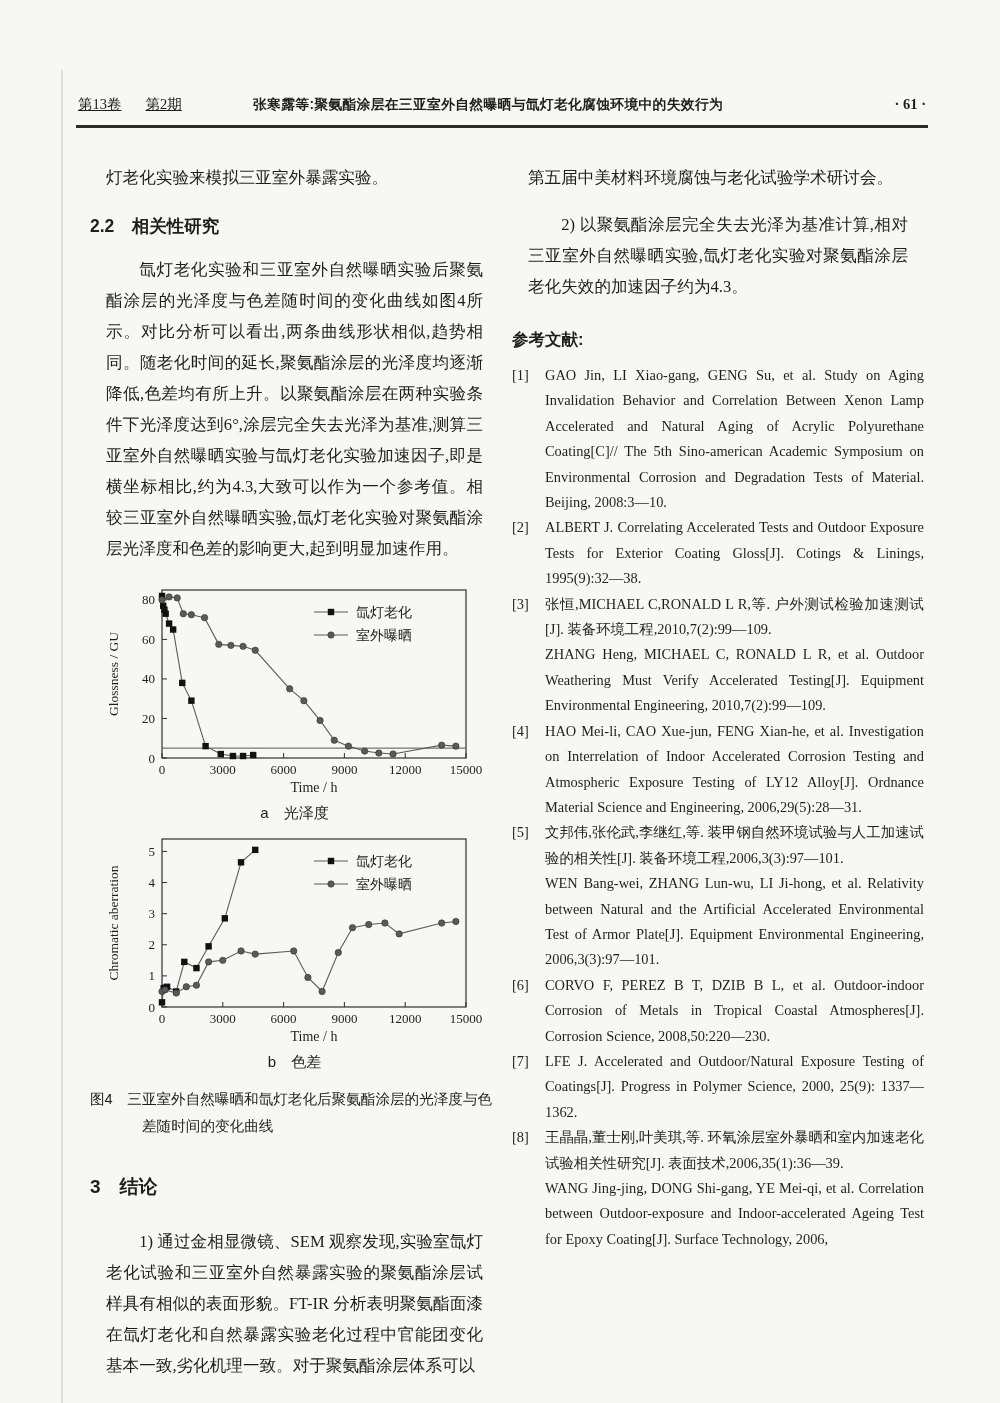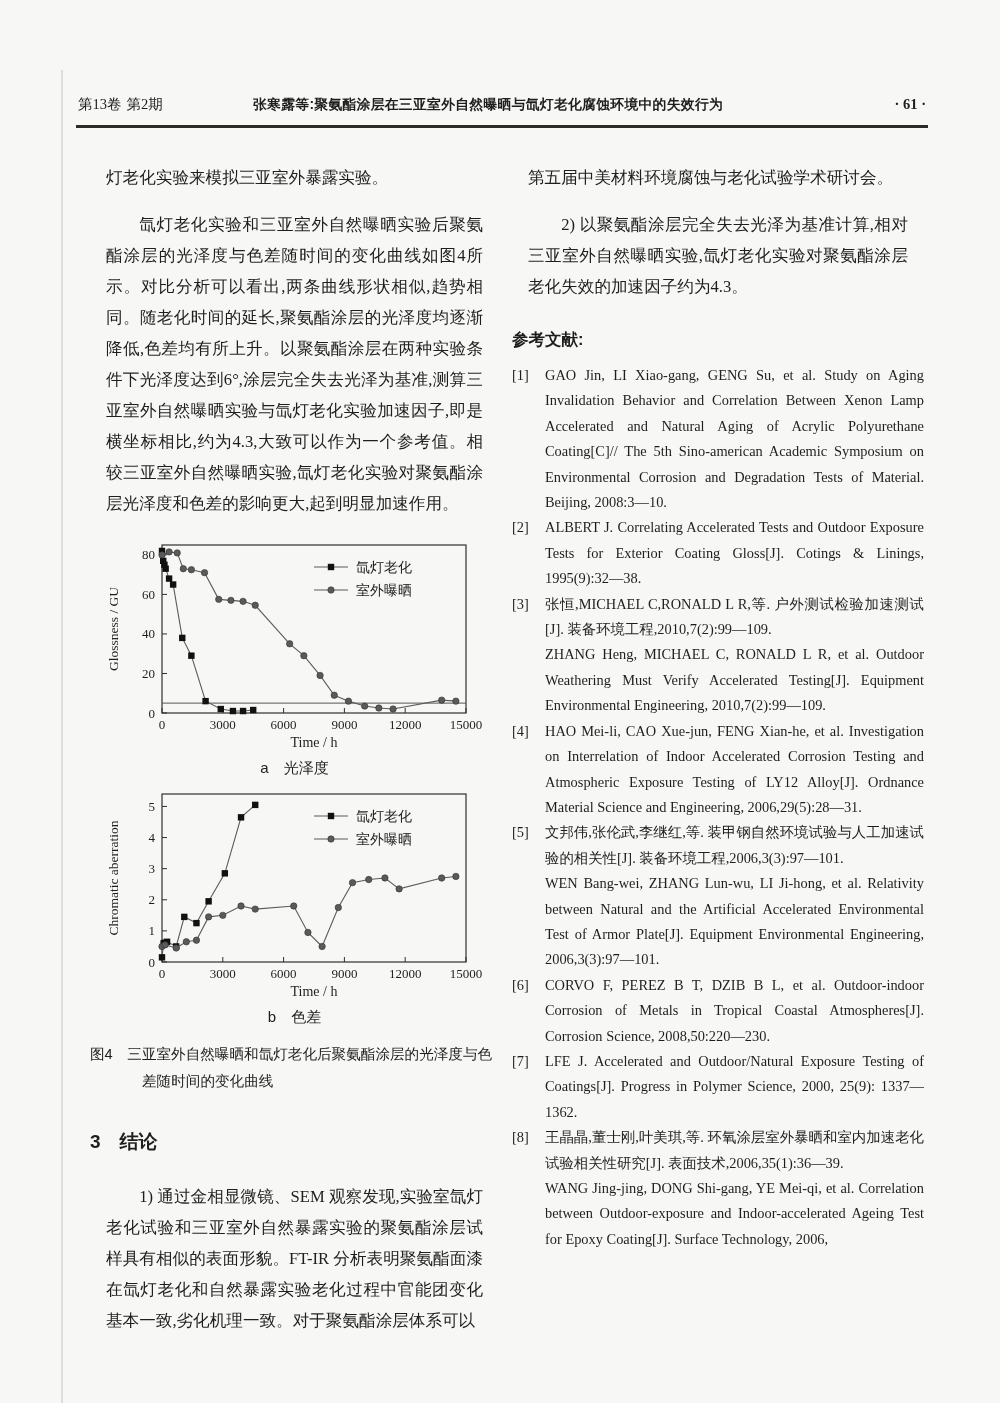--- a/index.html
+++ b/index.html
@@ -2,21 +2,21 @@
 <html lang="zh"><head>
 <meta charset="utf-8">
 <style>
   html,body{margin:0;padding:0;background:#e9e9e7;}
   #page{position:relative;width:1000px;height:1403px;background:#f7f7f5;
         font-family:"Liberation Serif","DejaVu Serif",serif;color:#1e1e1e;overflow:hidden;}
   .scan-line{position:absolute;left:61px;top:70px;bottom:0;width:2px;background:rgba(0,0,0,0.10);}
   
   .header-row{position:absolute;top:95px;left:78px;width:848px;display:flex;align-items:baseline;
               font-size:14.5px;}
-  .header-left{width:175px;display:flex;gap:5px;white-space:nowrap;}
+  .header-left{width:175px;display:flex;gap:24px;white-space:nowrap;text-decoration:underline;}
   .header-center{flex:1;text-align:left;font-family:"Liberation Sans","DejaVu Sans",sans-serif;
                  font-weight:bold;font-size:13.8px;letter-spacing:.3px;}
   .header-right{width:70px;text-align:right;font-weight:bold;white-space:nowrap;}
   .header-rule{position:absolute;top:125px;left:76px;width:852px;height:2.6px;background:#2b2b2b;}
   
   .col{position:absolute;top:146px;}
   #col-left{left:90px;width:409px;}
   #col-right{left:512px;width:412px;}
   p.body{font-size:16.6px;line-height:31px;text-align:justify;margin:16px;}
   p.body.indent{text-indent:2em;}
@@ -52,20 +52,21 @@
       <span>第13卷</span>
       <span>第2期</span>
     </div>
     <div class="header-center">张寒露等:聚氨酯涂层在三亚室外自然曝晒与氙灯老化腐蚀环境中的失效行为</div>
     <div class="header-right">· 61 ·</div>
   </div>
   <div class="header-rule"></div>
 
   <div class="col" id="col-left">
     <p class="body">灯老化实验来模拟三亚室外暴露实验。</p>
+    <h2 class="sec">2.2　相关性研究</h2>
     <p class="body indent">氙灯老化实验和三亚室外自然曝晒实验后聚氨酯涂层的光泽度与色差随时间的变化曲线如图4所示。对比分析可以看出,两条曲线形状相似,趋势相同。随老化时间的延长,聚氨酯涂层的光泽度均逐渐降低,色差均有所上升。以聚氨酯涂层在两种实验条件下光泽度达到6°,涂层完全失去光泽为基准,测算三亚室外自然曝晒实验与氙灯老化实验加速因子,即是横坐标相比,约为4.3,大致可以作为一个参考值。相较三亚室外自然曝晒实验,氙灯老化实验对聚氨酯涂层光泽度和色差的影响更大,起到明显加速作用。</p>
 
     <div class="figure">
       <div class="chart-wrap">
         <svg id="chart-a" width="378" height="218">
             <rect x="58" y="10" width="304" height="168" fill="none" stroke="#2f2f2f" stroke-width="1.2"></rect>
             <line x1="58" y1="178" x2="63" y2="178" stroke="#2f2f2f" stroke-width="1"></line>
             <text x="51" y="182.5" text-anchor="end" font-size="13px" font-family="&quot;Liberation Serif&quot;,serif">0</text>
             <line x1="58" y1="138.47058823529412" x2="63" y2="138.47058823529412" stroke="#2f2f2f" stroke-width="1"></line>
             <text x="51" y="142.97058823529412" text-anchor="end" font-size="13px" font-family="&quot;Liberation Serif&quot;,serif">20</text>

